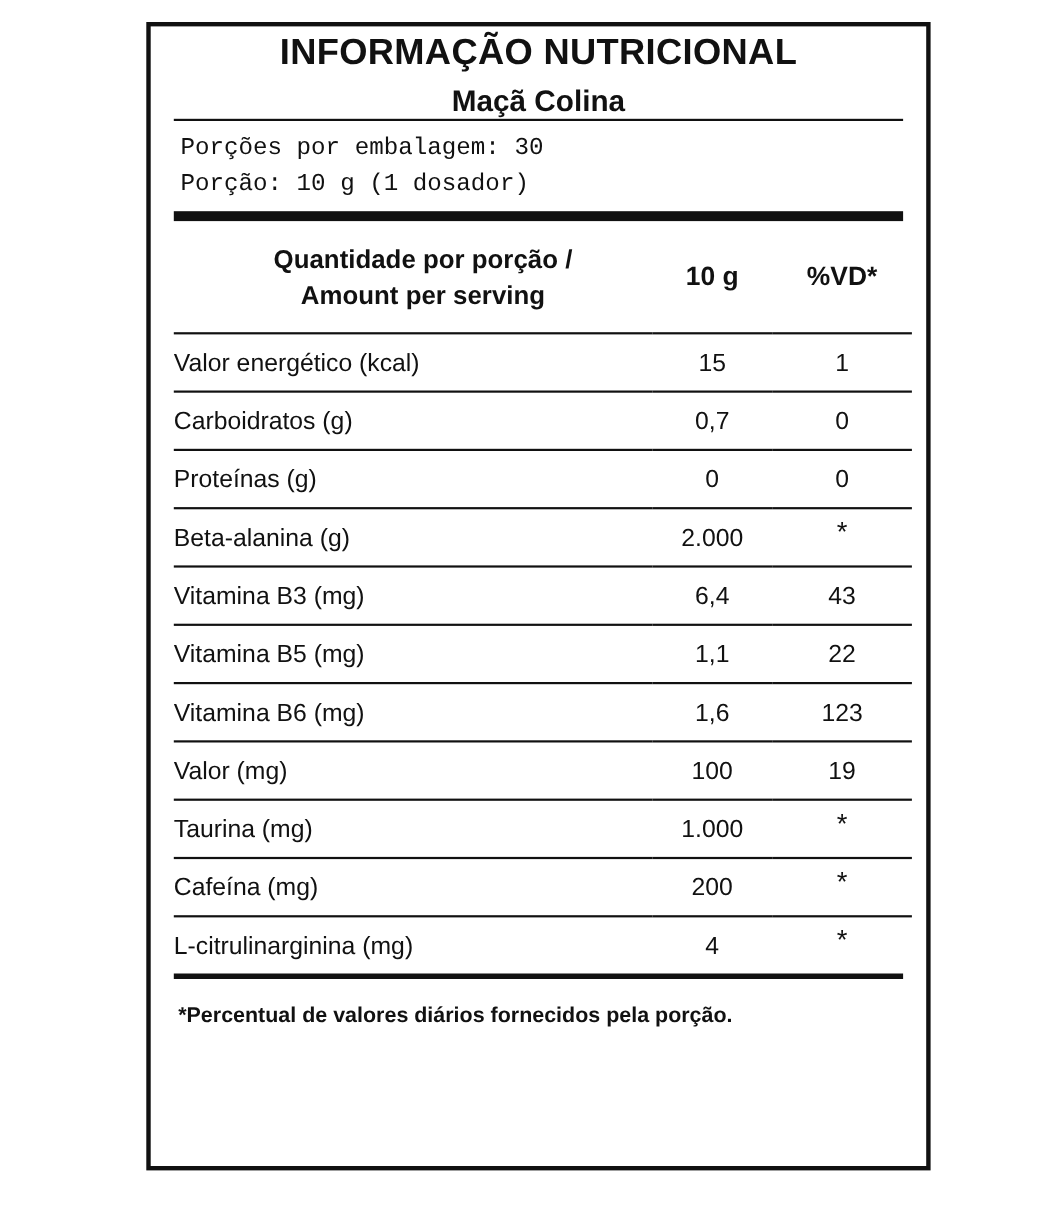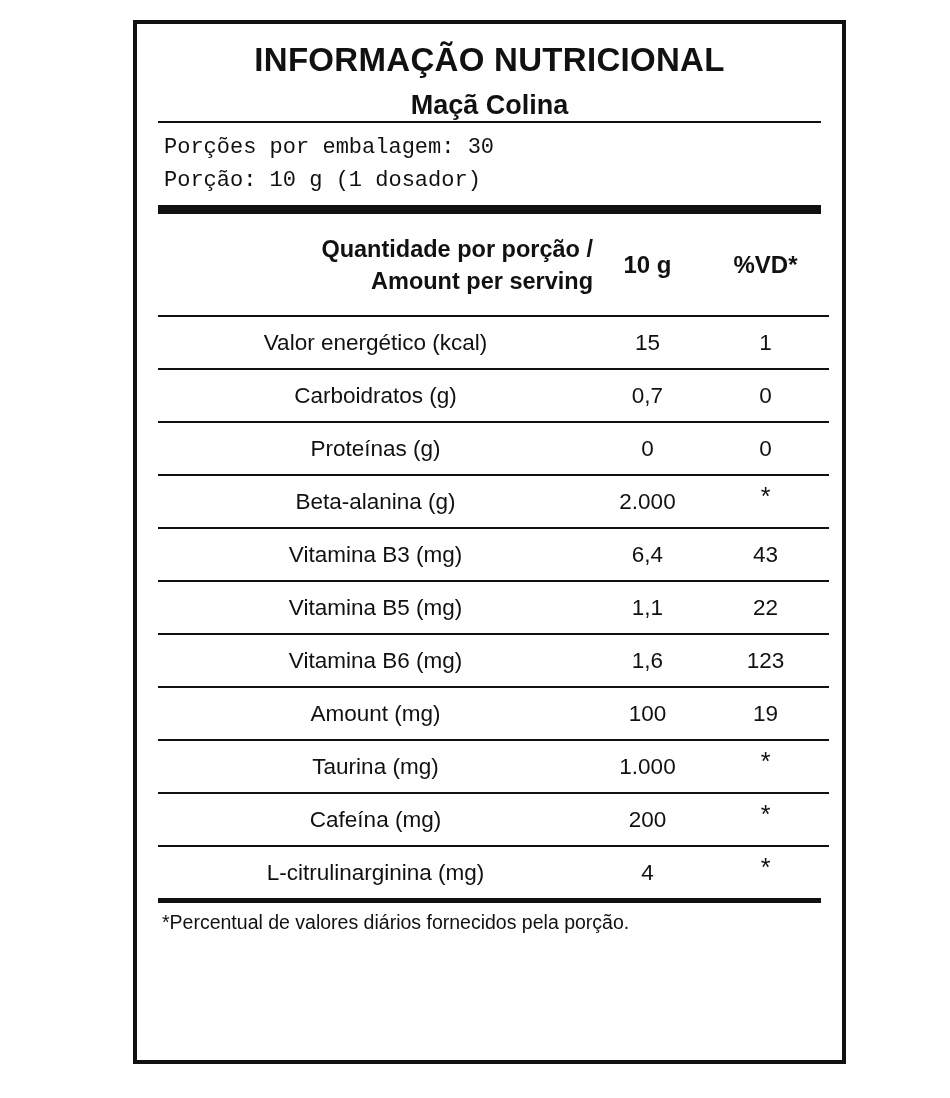--- a/index.html
+++ b/index.html
@@ -31,21 +31,21 @@
     box-sizing: border-box;
     width: 100%;
     height: 100%;
     padding: 0 21px;
     display: flex;
     flex-direction: column;
   }
 
   
   .title-block {
-    padding-top: 17px;
+    padding-top: 4px;
     text-align: center;
   }
   .main-title {
     font-size: 33px;
     font-weight: 700;
     letter-spacing: 0.3px;
     line-height: 1.15;
     margin: 0;
     white-space: nowrap;
   }
@@ -100,21 +100,21 @@
     padding: 0;
     vertical-align: middle;
   }
 
   
   tr.head-row th {
     height: 101px;
     border-bottom: 2px solid #111111;
   }
   tr.head-row th.h-name {
-    text-align: right;
+    text-align: center;
     padding-left: 18px;
     font-size: 23.5px;
     font-weight: 700;
     line-height: 1.38;
   }
   tr.head-row th.h-qty,
   tr.head-row th.h-vd {
     text-align: center;
     font-size: 24px;
     font-weight: 700;
@@ -124,39 +124,39 @@
 
   tr.data-row td {
     height: 51px;
     border-bottom: 2px solid #111111;
     font-size: 22.5px;
     font-weight: 400;
   }
   tr.data-row:last-child td { border-bottom: 0; }
 
   td.t-name {
-    text-align: center;
+    text-align: left;
     padding-left: 18px;
     white-space: nowrap;
   }
   td.t-qty, td.t-vd {
     text-align: center;
   }
 
   .ast {
     display: inline-block;
     font-size: 25px;
     line-height: 1;
     transform: translateY(-4px);
   }
 
   .footnote {
-    padding: 7px 0 0 4px;
+    padding: 21px 0 0 4px;
     font-size: 19.5px;
-    font-weight: 400;
+    font-weight: 700;
     line-height: 1.3;
     white-space: nowrap;
   }
 </style>
 </head>
 <body>
 
 <div id="label-root">
   <div class="inner">
 
@@ -220,21 +220,21 @@
             <td class="t-name">Vitamina B5 (mg)</td>
             <td class="t-qty">1,1</td>
             <td class="t-vd">22</td>
           </tr>
           <tr class="data-row">
             <td class="t-name">Vitamina B6 (mg)</td>
             <td class="t-qty">1,6</td>
             <td class="t-vd">123</td>
           </tr>
           <tr class="data-row">
-            <td class="t-name">Amount (mg)</td>
+            <td class="t-name">Valor (mg)</td>
             <td class="t-qty">100</td>
             <td class="t-vd">19</td>
           </tr>
           <tr class="data-row">
             <td class="t-name">Taurina (mg)</td>
             <td class="t-qty">1.000</td>
             <td class="t-vd"><span class="ast">*</span></td>
           </tr>
           <tr class="data-row">
             <td class="t-name">Cafeína (mg)</td>

